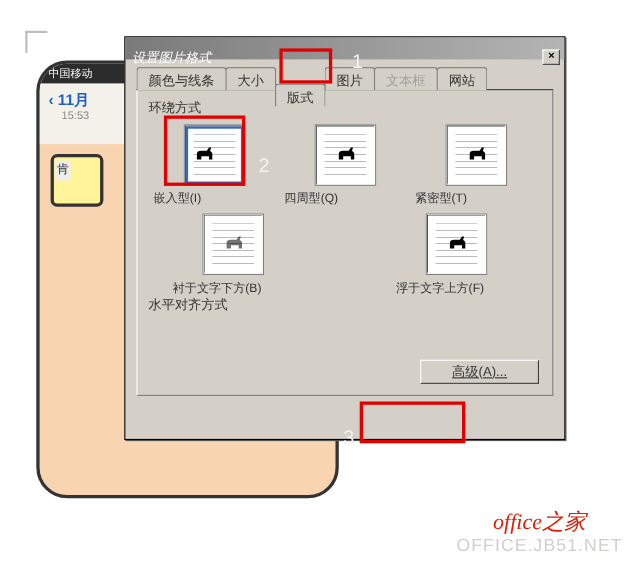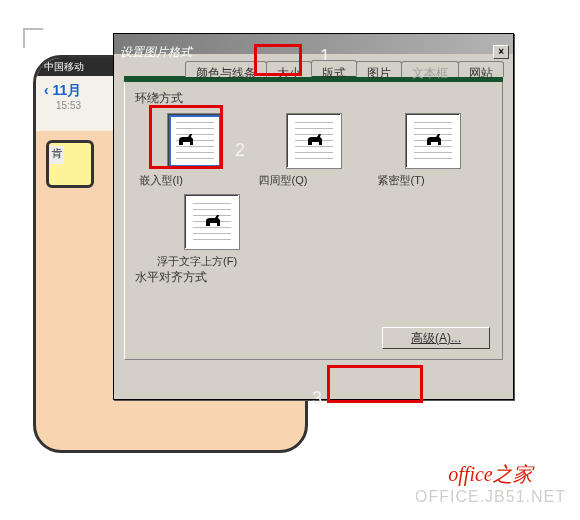--- a/index.html
+++ b/index.html
@@ -110,42 +110,41 @@
     font-weight: bold;
   }
   .dialog-body {
     padding: 6px 10px 10px 10px;
     position: relative;
     height: calc(100% - 20px);
   }
   .tabs {
     display: flex;
     height: 22px;
-    border-bottom: 6px solid #14532d;
-    position: relative;
-    justify-content: flex-end;
+    border-bottom: 1px solid #14532d;
+    position: relative;
   }
   .tab {
     padding: 3px 10px 2px 10px;
     border: 1px solid #808080;
     border-bottom: none;
     border-top-left-radius: 3px;
     border-top-right-radius: 3px;
     background: #d4d0c8;
     margin-right: -1px;
     color: #333;
     font-size: 12px;
     position: relative;
     top: 1px;
   }
   .tab.disabled { color: #a0a0a0; }
   .tab.active {
     background: #d4d0c8;
     border-bottom: 1px solid #d4d0c8;
-    top: 0;
+    top: 16px;
     padding-top: 4px;
     z-index: 2;
   }
   .tab-panel {
     border: 1px solid #fff;
     border-left-color: #fff;
     border-top: none;
     border-right-color: #808080;
     border-bottom-color: #808080;
     height: 278px;
@@ -356,20 +355,31 @@
             </div>
           </div>
           <div class="wrap-caption">紧密型(T)</div>
         </div>
       </div>
 
       <div class="wrap-row row2">
         <div class="wrap-opt">
           <div class="wrap-thumb">
             <div class="wrap-lines"></div>
+            <div class="wrap-dog center" style="opacity:.55">
+              <svg class="dog-svg" viewBox="0 0 20 16">
+                  <path d="M3 13 L3 8 Q3 5 7 5 L12 5 L14 2 L16 2 L15 5 L17 7 L17 13 L14 13 L14 10 L7 10 L7 13 Z" fill="#000"></path>
+                </svg>
+            </div>
+          </div>
+          <div class="wrap-caption">衬于文字下方(B)</div>
+        </div>
+        <div class="wrap-opt">
+          <div class="wrap-thumb">
+            <div class="wrap-lines"></div>
             <div class="wrap-dog center">
               <svg class="dog-svg" viewBox="0 0 20 16">
                   <path d="M3 13 L3 8 Q3 5 7 5 L12 5 L14 2 L16 2 L15 5 L17 7 L17 13 L14 13 L14 10 L7 10 L7 13 Z" fill="#000"></path>
                 </svg>
             </div>
           </div>
           <div class="wrap-caption">浮于文字上方(F)</div>
         </div>
       </div>
 

